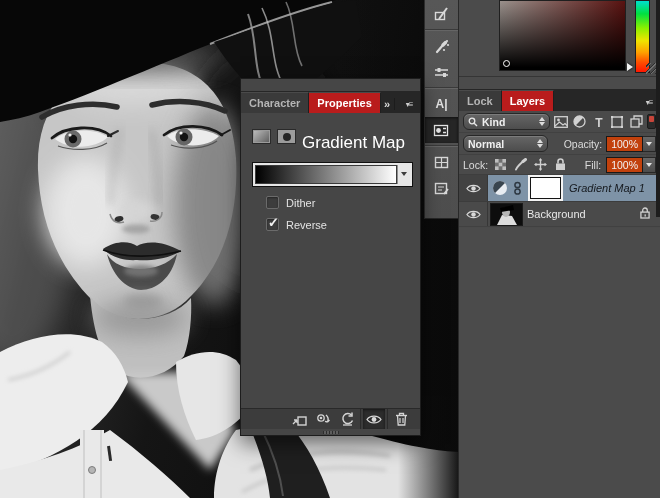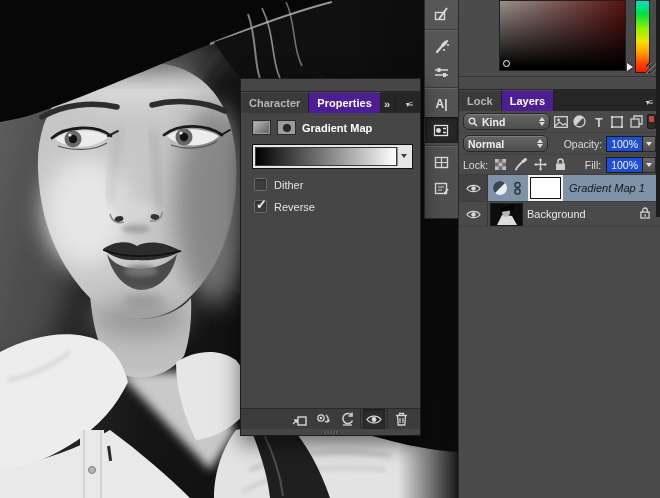--- a/index.html
+++ b/index.html
@@ -26,42 +26,42 @@
     background:linear-gradient(to bottom,rgba(0,0,0,0) 0%,#000 96%),linear-gradient(to right,#9a918c,#591210);}
   .satmarker{position:absolute;left:3px;bottom:3px;width:7px;height:7px;border:1.4px solid #fff;border-radius:50%;box-shadow:0 0 2px #000;}
   .huebar{position:absolute;left:176px;top:0;width:15px;height:73px;border:1px solid #1f1f1f;
     background:linear-gradient(to bottom,#00e0cf 0%,#00e040 18%,#8af000 38%,#f0e400 56%,#ffa300 72%,#ff5000 86%,#ff1600 100%);}
   .huemarker{position:absolute;left:168px;top:63px;width:0;height:0;border-top:4px solid transparent;border-bottom:4px solid transparent;border-left:6px solid #f2f2f2;filter:drop-shadow(0 0 1px #000);}
   .cgrip{position:absolute;right:3px;bottom:2px;width:11px;height:11px;background:repeating-linear-gradient(135deg,transparent 0 2px,#2c2c2c 2px 3px,#707070 3px 4px);}
 
   
   .tabbar{height:22px;background:#262626;display:flex;align-items:flex-end;margin-top:12px;}
   .tab{height:21px;display:flex;align-items:center;padding:0 8px;font-size:11px;font-weight:700;color:#b5b5b5;background:#3a3a3a;border-right:1px solid #1f1f1f;border-top:1px solid #4a4a4a;}
-  .tab.active{background:#4c1d95;color:#fff;}
+  .tab.active{background:#b91c1c;color:#fff;}
   .tabfill{flex:1;}
   .panelmenu{width:22px;text-align:center;color:#cfcfcf;font-size:8px;letter-spacing:-1px;padding-bottom:4px;cursor:default;}
 
   
   .layerspanel{height:139px;background:#4a4a4a;}
   .lp-body{background:#4a4a4a;}
   .row{display:flex;align-items:center;padding:0 4px;}
   .filter-row{height:22px;gap:3px;border-bottom:1px solid #414141;}
   .blend-row{height:22px;gap:4px;border-bottom:1px solid #414141;}
   .lock-row{height:20px;gap:5px;border-bottom:1px solid #3e3e3e;}
   .combo{display:flex;align-items:center;gap:4px;height:17px;background:linear-gradient(#666,#4d4d4d);border:1px solid #272727;border-radius:6px;padding:0 4px;box-shadow:inset 0 1px 0 rgba(255,255,255,.15);}
   .combo .clabel{font-size:10.5px;color:#f0f0f0;font-weight:700;flex:1;white-space:nowrap;}
   .combo-kind{width:92px;}
   .combo-blend{width:92px;}
   .updn{display:flex;flex-direction:column;align-items:center;}
   .updn .u{width:0;height:0;border:3px solid transparent;border-bottom:4px solid #ddd;margin-bottom:1px;}
   .updn .d{width:0;height:0;border:3px solid transparent;border-top:4px solid #ddd;}
   .fbtn{width:17px;height:17px;display:flex;align-items:center;justify-content:center;color:#d6d6d6;}
   .lbl{font-size:10.5px;color:#dcdcdc;}
   .valbox{display:flex;align-items:center;}
-  .valbox .num{min-width:35px;height:16px;line-height:15px;background:#1d4ed8;border:1px solid #181818;color:#f2f2f2;font-size:10.5px;text-align:right;padding:0 4px;}
+  .valbox .num{min-width:35px;height:16px;line-height:15px;background:#c2410c;border:1px solid #181818;color:#f2f2f2;font-size:10.5px;text-align:right;padding:0 4px;}
   .valbox .dbtn{width:13px;height:16px;background:linear-gradient(#676767,#4c4c4c);border:1px solid #272727;border-left:none;display:flex;align-items:center;justify-content:center;}
   .tri{width:0;height:0;border:3px solid transparent;border-top:4px solid #e3e3e3;margin-top:3px;}
   .toggle{width:9px;height:15px;background:#2a2a2a;border:1px solid #1b1b1b;border-radius:2px;margin-left:auto;display:flex;flex-direction:column;padding:1px;}
   .toggle .red{height:6px;background:#c8453a;border-radius:1px;}
 
   .layerrow1{height:27px;display:flex;align-items:stretch;border-bottom:1px solid #3c3c3c;}
   .layerrow2{height:25px;display:flex;align-items:center;border-bottom:1px solid #414141;}
   .eyecell{width:29px;display:flex;align-items:center;justify-content:center;border-right:1px solid #373737;background:#424242;flex:0 0 29px;}
   .layerrow2 .eyecell{background:transparent;align-self:stretch;}
   .selarea{flex:1;background:#7e93a7;display:flex;align-items:center;gap:5px;padding:0 4px;}
@@ -74,26 +74,26 @@
 
   
   .propspanel{position:absolute;left:240px;top:78px;width:181px;height:358px;background:#464646;border:1px solid #1d1d1d;box-shadow:0 8px 20px rgba(0,0,0,.55);display:flex;flex-direction:column;}
   .propspanel .tabbar{flex:0 0 22px;}
   .chev{color:#d9d9d9;font-size:11px;font-weight:700;padding:0 4px 3px 0;}
   .vsep{width:1px;height:12px;background:#1c1c1c;margin:0 3px 3px 0;}
   .prop-head{display:flex;align-items:center;gap:6px;padding:7px 10px 4px 11px;}
   .swatchicon{width:19px;height:15px;background:linear-gradient(135deg,#c0c0c0,#5a5a5a);border:1px solid #2a2a2a;box-shadow:inset 0 0 0 1px #9b9b9b;}
   .maskicon{width:19px;height:15px;background:#9c9c9c;border:1px solid #2a2a2a;display:flex;align-items:center;justify-content:center;}
   .maskicon i{width:8px;height:8px;border-radius:50%;background:#262626;}
-  .ptitle{font-size:11px;font-weight:700;color:#fff;}
+  .ptitle{font-size:17px;font-weight:400;color:#fff;margin-top:13px;}
   .gradrow{display:flex;margin:5px 7px 0 11px;height:25px;border:1px solid #101010;background:#e6e6e6;padding:2px;}
   .gradbar{flex:1;background:linear-gradient(to right,#000,#fff);border:1px solid #3a3a3a;}
   .graddrop{width:13px;display:flex;align-items:center;justify-content:center;border-left:1px solid #8f8f8f;}
   .graddrop .tri{border-top-color:#3c3c3c;margin-top:2px;}
-  .checkrow{display:flex;align-items:center;margin:9px 0 0 13px;gap:7px;}
+  .checkrow{display:flex;align-items:center;margin:9px 0 0 25px;gap:7px;}
   .checkbox{width:13px;height:13px;background:#3d3d3d;border:1px solid #6b6b6b;border-radius:2px;position:relative;box-shadow:inset 0 1px 2px rgba(0,0,0,.4);}
   .checkbox .ck{position:absolute;left:1px;top:-4px;color:#f2f2f2;font-size:13px;font-weight:700;}
   .cklabel{font-size:11px;color:#e3e3e3;}
   .prop-spacer{flex:1;}
   .prop-footer{flex:0 0 20px;background:#3c3c3c;border-top:1px solid #292929;display:flex;align-items:center;justify-content:flex-end;gap:2px;padding-right:8px;}
   .pficon{width:22px;height:20px;display:flex;align-items:center;justify-content:center;color:#d4d4d4;}
   .pficon.pressed{background:#2c2c2c;box-shadow:inset 0 1px 3px rgba(0,0,0,.5);}
   .fsep{width:1px;height:20px;background:#2b2b2b;}
   .prop-grip{flex:0 0 6px;display:flex;align-items:center;justify-content:center;}
   .gripbar{width:16px;height:3px;background:repeating-linear-gradient(90deg,#2e2e2e 0 1px,#5d5d5d 1px 3px);}

